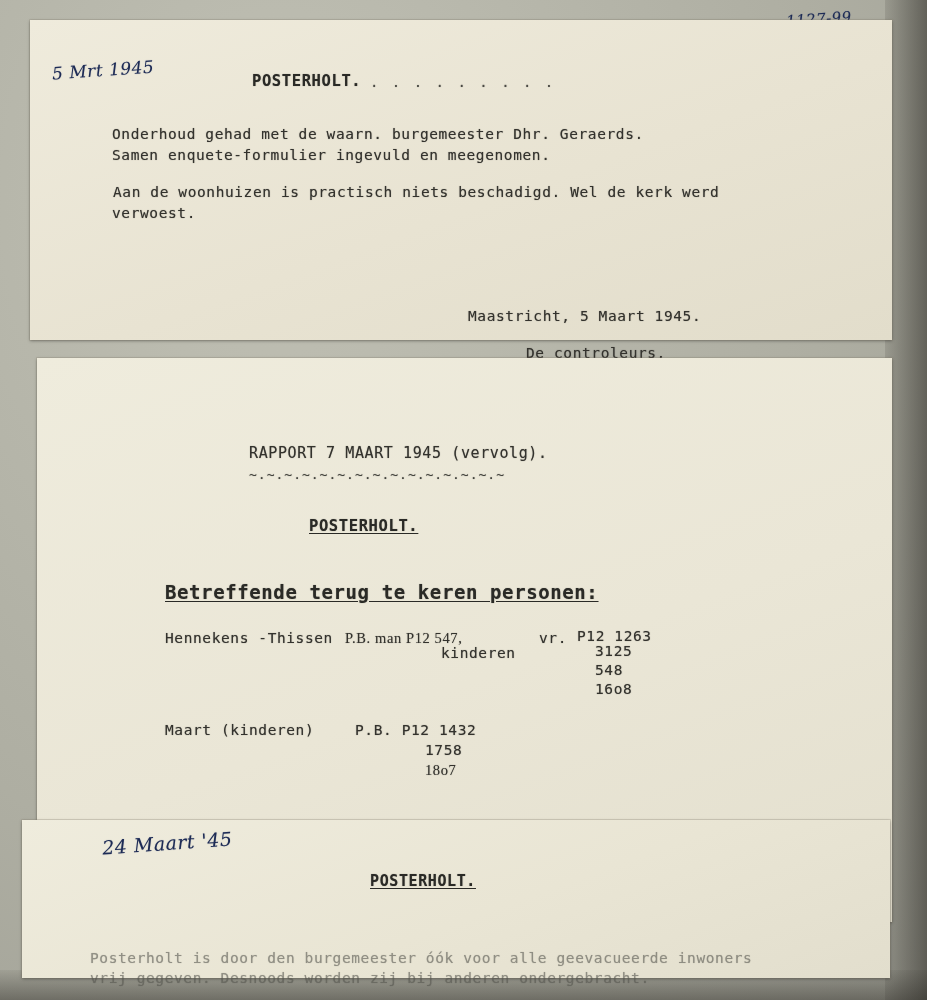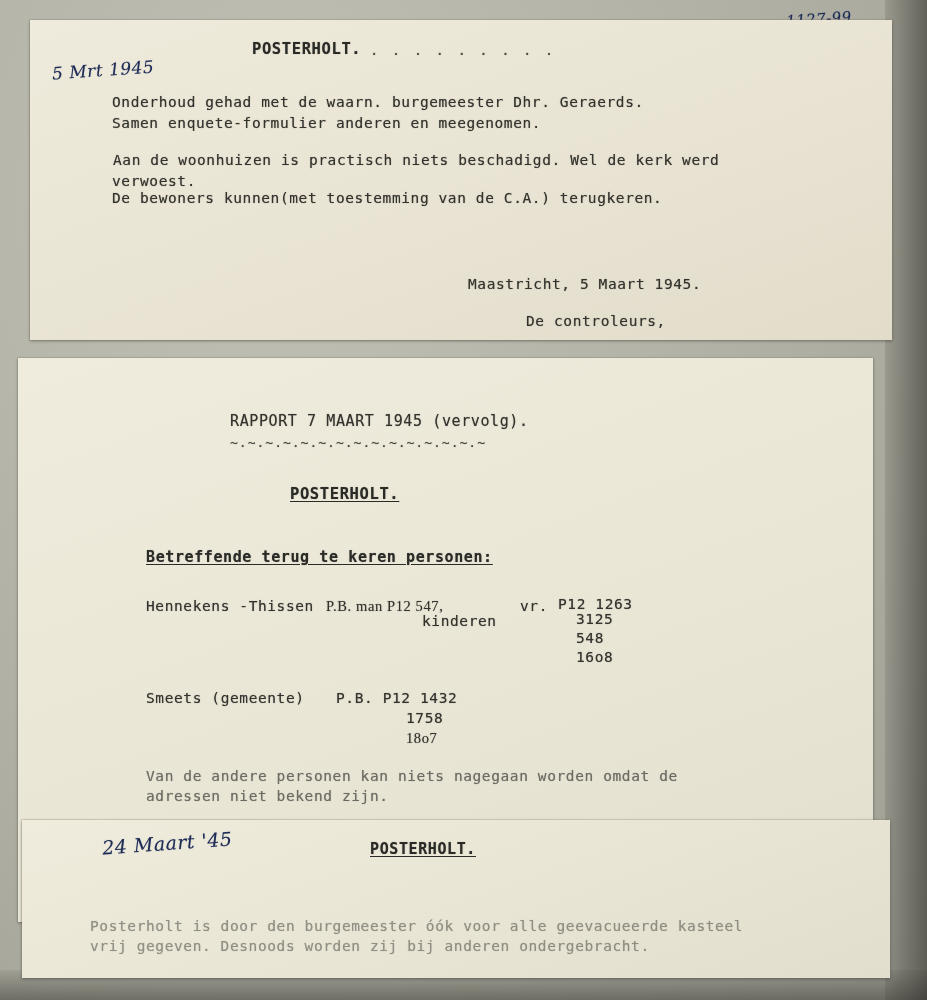--- a/index.html
+++ b/index.html
@@ -44,39 +44,40 @@
     background: #ece8d9;
     box-shadow: 0 1px 3px rgba(0,0,0,0.35), 0 0 0 1px rgba(150,145,125,0.25);
     color: #2b2b28;
   }
   .slip.s1 {
     left: 30px; top: 20px;
     width: 862px; height: 320px;
     background: linear-gradient(160deg, #efebdc 0%, #e8e3d2 55%, #e2ddcb 100%);
   }
   .slip.s2 {
-    left: 18px; top: 358px;
+    left: 37px; top: 358px;
     width: 855px; height: 564px;
     background: linear-gradient(160deg, #efecdd 0%, #eae6d6 55%, #e3dfce 100%);
   }
   .slip.s3 {
     left: 22px; top: 820px;
     width: 868px; height: 158px;
     background: linear-gradient(160deg, #efecdd 0%, #e9e5d4 55%, #e2decd 100%);
   }
 
   
   .tw {
     font-family: "DejaVu Sans Mono", monospace;
     font-size: 14.5px;
     letter-spacing: 0.6px;
     line-height: 1.5;
     color: #33322d;
     white-space: pre;
     text-shadow: 0 0 1px rgba(40,40,35,0.5);
+    margin-top: 32px;
   }
   .tw.faint {
     color: #4a4a45;
     opacity: 0.78;
   }
   .tw.vfaint {
     color: #56564f;
     opacity: 0.6;
   }
   .tw.bold {
@@ -119,64 +120,62 @@
   <div class="abs hand" style="left:786px; top:10px; font-size:15px;">1127-99</div>
 
   <div class="slip s1">
 
     <div class="abs tw bold" style="left:222px; top:18px; font-size:15.5px;">POSTERHOLT.</div>
     <div class="abs tw dots" style="left:340px; top:20px; font-size:14px;">. . . . . . . . .</div>
 
     <div class="abs hand" style="left:22px; top:40px; font-size:17px;">5 Mrt 1945</div>
 
     <div class="abs tw" style="left:82px; top:72px;">Onderhoud gehad met de waarn. burgemeester Dhr. Geraerds.</div>
-    <div class="abs tw" style="left:82px; top:93px;">Samen enquete-formulier anderen en meegenomen.</div>
+    <div class="abs tw" style="left:82px; top:93px;">Samen enquete-formulier ingevuld en meegenomen.</div>
 
     <div class="abs tw" style="left:83px; top:130px;">Aan de woonhuizen is practisch niets beschadigd. Wel de kerk werd</div>
     <div class="abs tw" style="left:82px; top:151px;">verwoest.</div>
-    <div class="abs tw" style="left:82px; top:168px;">De bewoners kunnen(met toestemming van de C.A.) terugkeren.</div>
 
 
     <div class="abs tw" style="left:438px; top:254px;">Maastricht, 5 Maart 1945.</div>
 
     <div class="abs tw" style="left:496px; top:291px;">De controleurs,</div>
   </div>
 
   <div class="slip s2">
 
     <div class="abs tw" style="left:212px; top:52px; font-size:15px;">RAPPORT 7 MAART 1945 (vervolg).</div>
     <div class="abs tw sep-line" style="left:212px; top:75px; font-size:13px;">~.~.~.~.~.~.~.~.~.~.~.~.~.~.~</div>
 
     <div class="abs tw bold u" style="left:272px; top:125px; font-size:15.5px;">POSTERHOLT.</div>
 
-    <div class="abs tw bold u" style="left:128px; top:188px; font-size:15px;">Betreffende terug te keren personen:</div>
+    <div class="abs tw bold u" style="left:128px; top:188px; font-size:19px;">Betreffende terug te keren personen:</div>
 
     <div class="abs tw" style="left:128px; top:238px;">Hennekens -Thissen</div>
     <div class="abs tw" style="left:308px; top:238px;font-family:Liberation Serif, serif;">P.B. man P12 547,</div>
     <div class="abs tw" style="left:502px; top:238px;">vr.</div>
     <div class="abs tw" style="left:540px; top:236px;">P12 1263</div>
 
     <div class="abs tw" style="left:404px; top:253px;">kinderen</div>
     <div class="abs tw" style="left:558px; top:251px;">3125</div>
     <div class="abs tw" style="left:558px; top:270px;text-align:right;">548</div>
     <div class="abs tw" style="left:558px; top:289px;">16o8</div>
 
-    <div class="abs tw" style="left:128px; top:330px;">Smeets (gemeente)</div>
+    <div class="abs tw" style="left:128px; top:330px;">Maart (kinderen)</div>
     <div class="abs tw" style="left:318px; top:330px;">P.B. P12 1432</div>
     <div class="abs tw" style="left:388px; top:350px;">1758</div>
     <div class="abs tw" style="left:388px; top:370px;font-family:Liberation Serif, serif;">18o7</div>
 
-    <div class="abs tw faint" style="left:128px; top:408px;">Van de andere personen kan niets nagegaan worden omdat de</div>
     <div class="abs tw faint" style="left:128px; top:428px;">adressen niet bekend zijn.</div>
   </div>
 
   <div class="slip s3">
 
     <div class="abs hand" style="left:80px; top:12px; font-size:19px;">24 Maart '45</div>
 
     <div class="abs tw bold u" style="left:348px; top:18px; font-size:15px;">POSTERHOLT.</div>
 
 
-    <div class="abs tw vfaint" style="left:68px; top:96px;">Posterholt is door den burgemeester óók voor alle geevacueerde kasteel</div>
+    <div class="abs tw vfaint" style="left:68px; top:96px;">Posterholt is door den burgemeester óók voor alle geevacueerde inwoners</div>
     <div class="abs tw vfaint" style="left:68px; top:116px;">vrij gegeven. Desnoods worden zij bij anderen ondergebracht.</div>
   </div>
 
 </div>
 
 </body></html>

